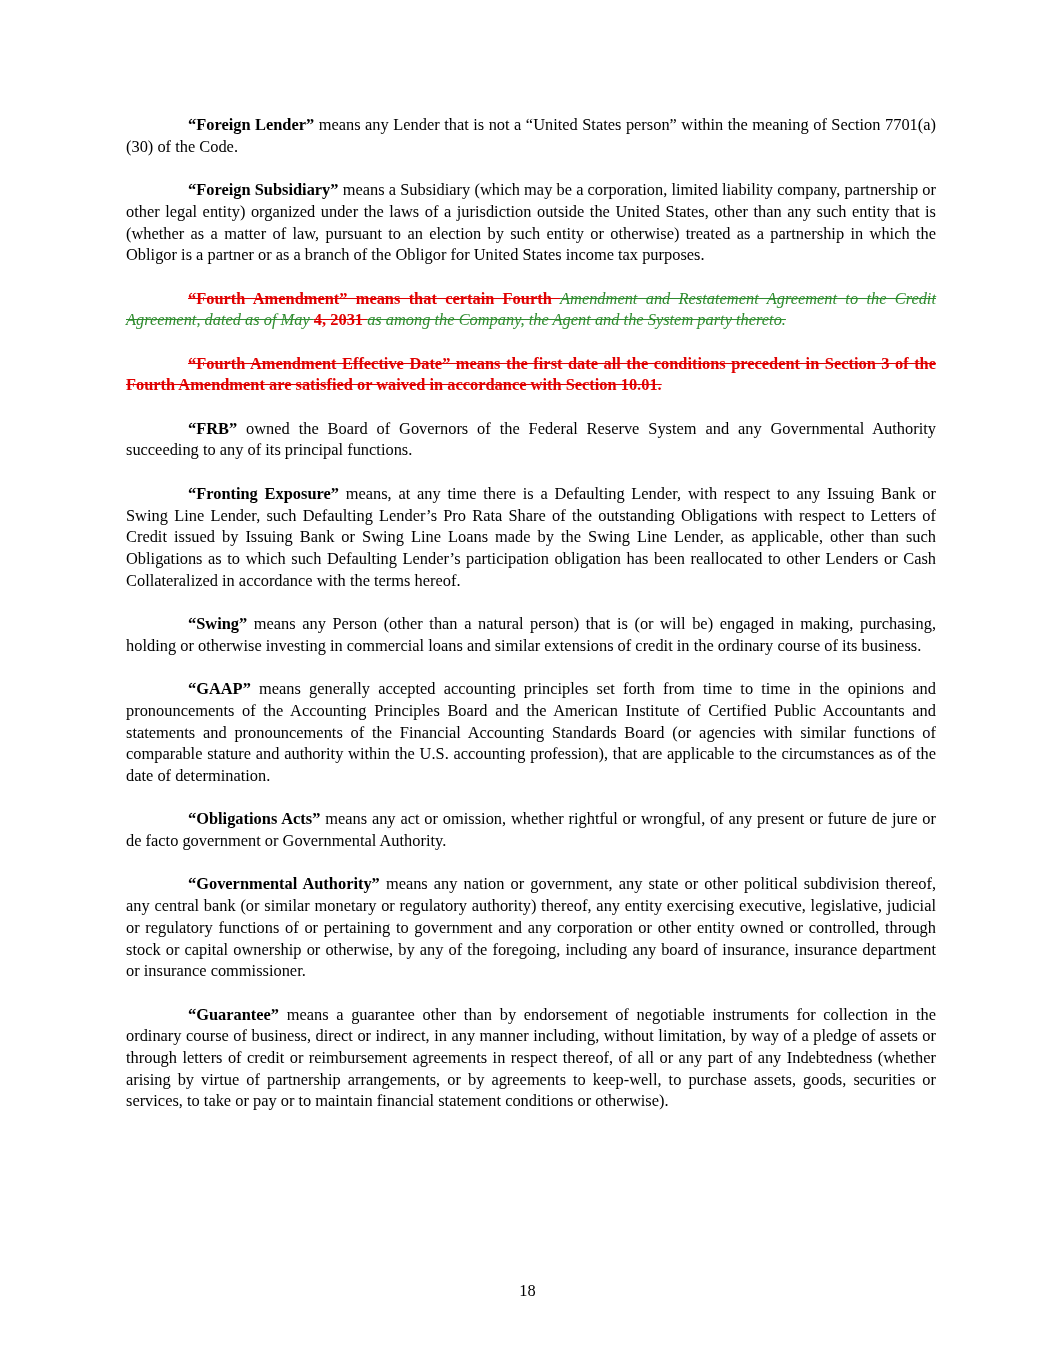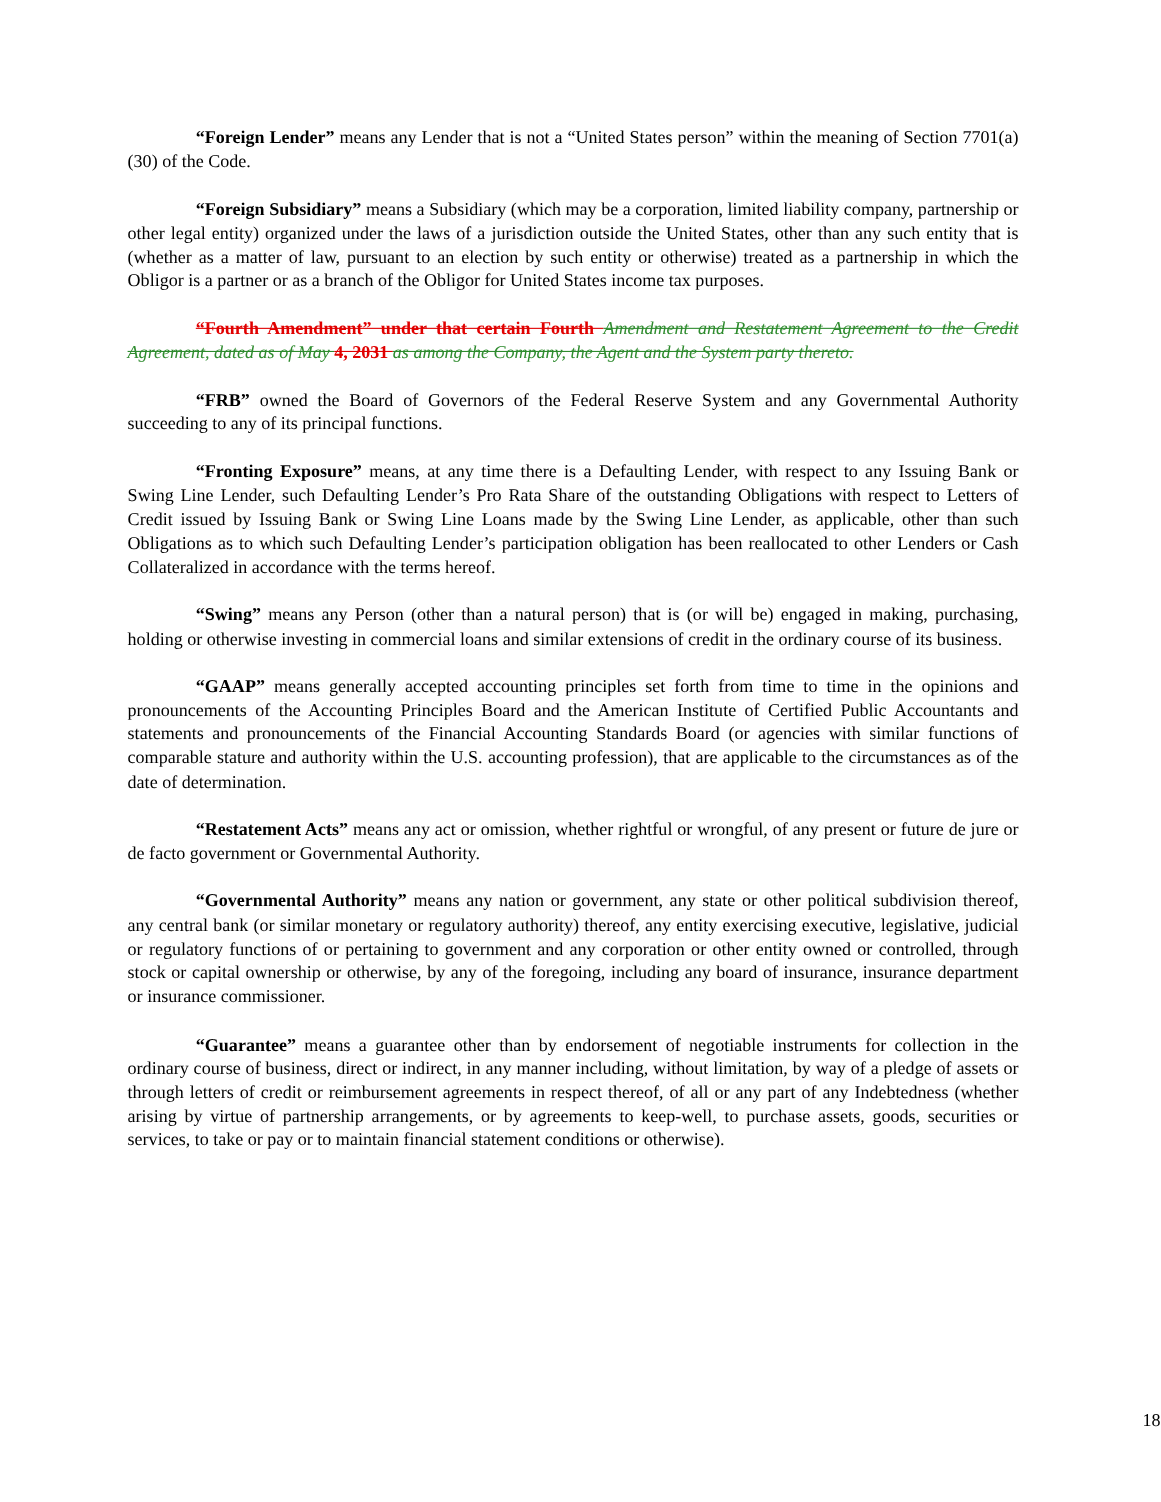--- a/index.html
+++ b/index.html
@@ -12,21 +12,21 @@
     width: 1055px;
     height: 1365px;
     background: #ffffff;
     overflow: hidden;
     font-family: "Liberation Serif", "DejaVu Serif", serif;
     color: #000000;
   }
   .doc-body {
     position: absolute;
     top: 114px;
-    left: 116px;
+    left: 126px;
     width: 810px;
     font-family: Liberation Serif, serif;
   }
   .doc-body p {
     margin: 0 0 21.7px 0;
     font-size: 16.4px;
     line-height: 21.7px;
     text-align: justify;
     text-indent: 62px;
   }
@@ -44,35 +44,36 @@
   .del-green {
     color: var(--del-green, #2e8b2e);
     font-style: italic;
     text-decoration: line-through;
   }
   .footer-pageno {
     position: absolute;
     top: 1280px;
     left: 0;
     width: 100%;
-    text-align: right;
+    text-align: center;
     font-size: 16.4px;
     line-height: 21.7px;
   }
 </style>
 </head>
 <body>
 
 <div class="page">
   <main class="doc-body">
       <p><span class="term">“Foreign Lender”</span><span class="body-run"> means any Lender that is not a “United States person” within the meaning of Section 7701(a)(30) of the Code.</span></p>
       <p><span class="term">“Foreign Subsidiary”</span><span class="body-run"> means a Subsidiary (which may be a corporation, limited liability company, partnership or other legal entity) organized under the laws of a jurisdiction outside the United States, other than any such entity that is (whether as a matter of law, pursuant to an election by such entity or otherwise) treated as a partnership in which the Obligor is a partner or as a branch of the Obligor for United States income tax purposes.</span></p>
-      <p><span class="del-red">“Fourth Amendment” under that certain Fourth </span><span class="del-green">Amendment and Restatement Agreement to the Credit Agreement, dated as of May </span><span class="del-red">4, 2031 </span><span class="del-green">as among the Company, the Agent and the System party thereto.</span></p>
+      <p><span class="del-red">“Fourth Amendment” means that certain Fourth </span><span class="del-green">Amendment and Restatement Agreement to the Credit Agreement, dated as of May </span><span class="del-red">4, 2031 </span><span class="del-green">as among the Company, the Agent and the System party thereto.</span></p>
+      <p><span class="del-red">“Fourth Amendment Effective Date” means the first date all the conditions precedent in Section 3 of the Fourth Amendment are satisfied or waived in accordance with Section 10.01.</span></p>
       <p><span class="term">“FRB”</span><span class="body-run"> owned the Board of Governors of the Federal Reserve System and any Governmental Authority succeeding to any of its principal functions.</span></p>
       <p><span class="term">“Fronting Exposure”</span><span class="body-run"> means, at any time there is a Defaulting Lender, with respect to any Issuing Bank or Swing Line Lender, such Defaulting Lender’s Pro Rata Share of the outstanding Obligations with respect to Letters of Credit issued by Issuing Bank or Swing Line Loans made by the Swing Line Lender, as applicable, other than such Obligations as to which such Defaulting Lender’s participation obligation has been reallocated to other Lenders or Cash Collateralized in accordance with the terms hereof.</span></p>
       <p><span class="term">“Swing”</span><span class="body-run"> means any Person (other than a natural person) that is (or will be) engaged in making, purchasing, holding or otherwise investing in commercial loans and similar extensions of credit in the ordinary course of its business.</span></p>
       <p><span class="term">“GAAP”</span><span class="body-run"> means generally accepted accounting principles set forth from time to time in the opinions and pronouncements of the Accounting Principles Board and the American Institute of Certified Public Accountants and statements and pronouncements of the Financial Accounting Standards Board (or agencies with similar functions of comparable stature and authority within the U.S. accounting profession), that are applicable to the circumstances as of the date of determination.</span></p>
-      <p><span class="term">“Restatement Acts”</span><span class="body-run"> means any act or omission, whether rightful or wrongful, of any present or future de jure or de facto government or Governmental Authority.</span></p>
+      <p><span class="term">“Obligations Acts”</span><span class="body-run"> means any act or omission, whether rightful or wrongful, of any present or future de jure or de facto government or Governmental Authority.</span></p>
       <p><span class="term">“Governmental Authority”</span><span class="body-run"> means any nation or government, any state or other political subdivision thereof, any central bank (or similar monetary or regulatory authority) thereof, any entity exercising executive, legislative, judicial or regulatory functions of or pertaining to government and any corporation or other entity owned or controlled, through stock or capital ownership or otherwise, by any of the foregoing, including any board of insurance, insurance department or insurance commissioner.</span></p>
       <p><span class="term">“Guarantee”</span><span class="body-run"> means a guarantee other than by endorsement of negotiable instruments for collection in the ordinary course of business, direct or indirect, in any manner including, without limitation, by way of a pledge of assets or through letters of credit or reimbursement agreements in respect thereof, of all or any part of any Indebtedness (whether arising by virtue of partnership arrangements, or by agreements to keep-well, to purchase assets, goods, securities or services, to take or pay or to maintain financial statement conditions or otherwise).</span></p>
     </main>
   <div class="footer-pageno">18</div>
 </div>
 
 </body></html>

